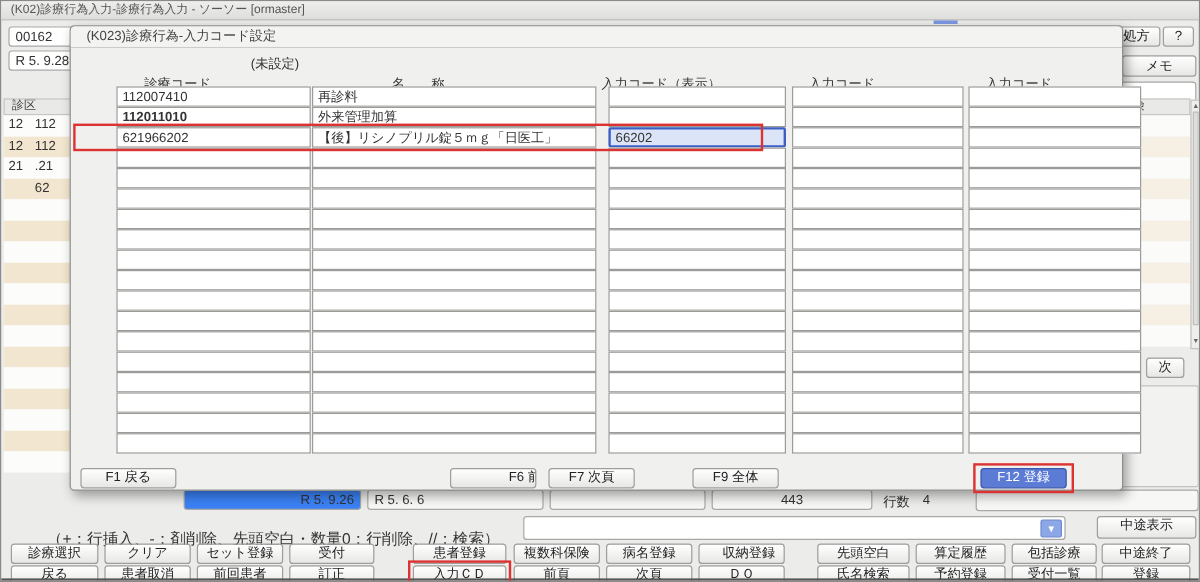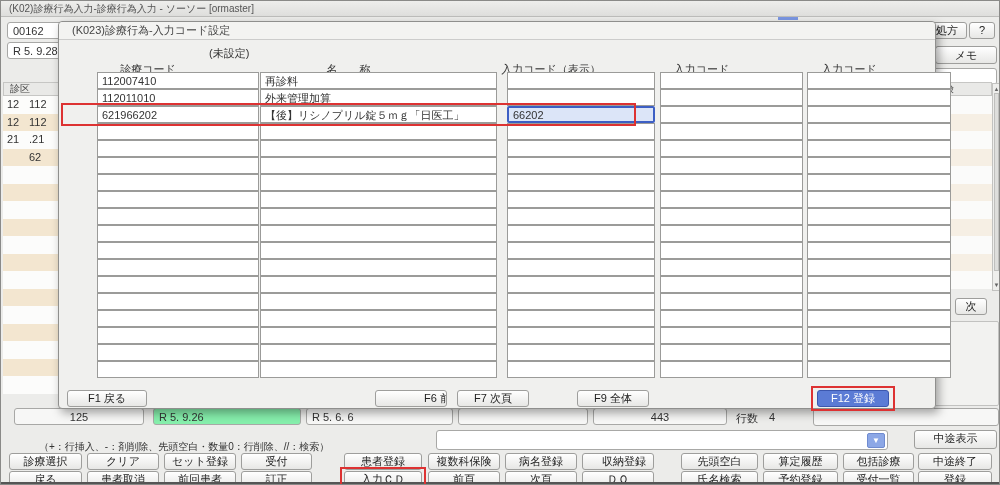--- a/index.html
+++ b/index.html
@@ -39,21 +39,21 @@
   .dbody{position:absolute;left:0;top:50px;width:100%;height:306px;}
   .drow{position:absolute;left:0;width:100%;height:17px;margin-left:30px;}
   .dcell{position:absolute;top:0;height:17px;background:#fff;border:1px solid #9b9b99;
     font-size:11px;line-height:14px;padding:1px 4px;overflow:hidden;white-space:nowrap;}
   .focus-cell{background:#dce5f8;border:2px solid #3d5fc4;line-height:12px;border-radius:2px;}
   .redbox{position:absolute;border:2px solid #dd3232;pointer-events:none;z-index:30;}
   .dlg-btn{position:absolute;top:368px;}
   .blue-btn{background:#5b7bd5;color:#fff;border:1px solid #3c57ae;}
   .arrowbtn{position:absolute;right:2px;top:2px;width:18px;height:15px;background:#8ca7e6;
     border:1px solid #6f8bd0;border-radius:2px;color:#fff;font-size:8px;text-align:center;line-height:14px;}
-  .hint{position:absolute;left:38px;top:439px;font-size:10px;color:#333;}
+  .hint{position:absolute;left:38px;top:439px;font-size:13px;color:#333;}
   .statlbl{position:absolute;font-size:11px;color:#333;}
   .bottombar{position:absolute;left:0;bottom:0;width:100%;height:2px;background:#555;}
   .tick{position:absolute;left:777px;top:16px;width:20px;height:3px;background:#7b97e3;}
   .panel{position:absolute;background:#f2f2f0;border:1px solid #c2c2c0;border-radius:2px;}
 </style>
 </head>
 <body>
 
 <div class="screen">
 
@@ -123,22 +123,21 @@
     </div>
   <div class="sbar" style="left:991px;top:82px;width:9px;height:208px;">
     <div class="ar" style="top:1px;">▲</div>
     <div class="thumb"></div>
     <div class="ar" style="bottom:1px;">▼</div>
   </div>
   <div class="btn" style="left:922px;top:297px;width:27px;">前</div>
   <div class="btn" style="left:954px;top:297px;width:32px;">次</div>
   <div class="panel" style="left:928px;top:320px;width:70px;height:85px;"></div>
 
-  <div class="fld" style="left:13px;top:407px;width:130px;height:17px;text-align:center;background:#f7f7f6;">125</div>
-  <div class="fld" style="left:152px;top:407px;width:148px;height:17px;background:#86efac;">R 5. 9.26</div>
+  <div class="fld" style="left:152px;top:407px;width:148px;height:17px;background:#3b82f6;text-align:right;">R 5. 9.26</div>
   <div class="fld" style="left:305px;top:407px;width:147px;height:17px;background:#f7f7f6;">R 5. 6. 6</div>
   <div class="fld" style="left:457px;top:407px;width:130px;height:17px;background:#f7f7f6;"></div>
   <div class="fld" style="left:592px;top:407px;width:134px;height:17px;text-align:center;background:#f7f7f6;">443</div>
   <div class="statlbl" style="left:735px;top:410px;">行数</div>
   <div class="statlbl" style="left:768px;top:410px;">4</div>
   <div class="fld" style="left:812px;top:407px;width:186px;height:18px;background:#f7f7f6;"></div>
 
   <div class="hint">（+：行挿入、-：剤削除、先頭空白・数量0：行削除、//：検索）</div>
   <div class="fld" style="left:435px;top:429px;width:452px;height:20px;">
     <span></span>
@@ -188,21 +187,21 @@
 
     <div class="dbody">
         <div class="drow" style="top: 0px;">
           <div class="dcell" style="left: 8px; width: 162px;">112007410</div>
           <div class="dcell" style="left: 171px; width: 237px;">再診料</div>
           <div class="dcell" style="left: 418px; width: 148px;"></div>
           <div class="dcell" style="left: 571px; width: 143px;"></div>
           <div class="dcell" style="left: 718px; width: 144px;"></div>
         </div>
         <div class="drow" style="top: 17px;">
-          <div class="dcell" style="left: 8px; width: 162px;">112011010</div>
+          <div class="dcell" style="left: 8px; width: 162px; font-weight: bold;">112011010</div>
           <div class="dcell" style="left: 171px; width: 237px;">外来管理加算</div>
           <div class="dcell" style="left: 418px; width: 148px;"></div>
           <div class="dcell" style="left: 571px; width: 143px;"></div>
           <div class="dcell" style="left: 718px; width: 144px;"></div>
         </div>
         <div class="drow" style="top: 34px;">
           <div class="dcell" style="left: 8px; width: 162px;">621966202</div>
           <div class="dcell" style="left: 171px; width: 237px;">【後】リシノプリル錠５ｍｇ「日医工」</div>
           <div class="dcell focus-cell" style="left: 418px; width: 148px;">66202</div>
           <div class="dcell" style="left: 571px; width: 143px;"></div>

